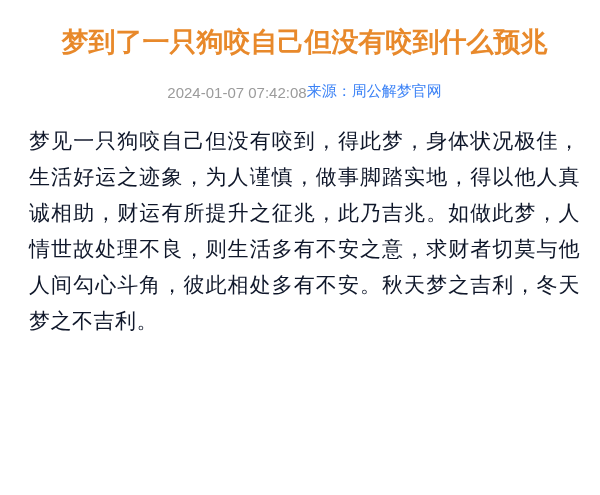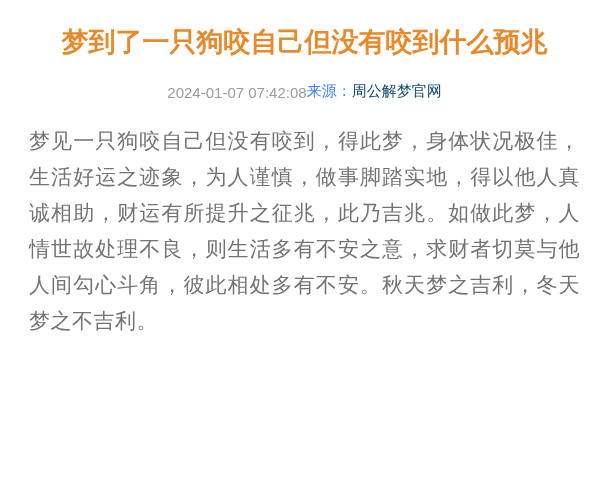--- a/index.html
+++ b/index.html
@@ -42,26 +42,26 @@
     font-size: 15px;
     font-family: "Liberation Sans", sans-serif;
     white-space: nowrap;
   }
   .meta-source-label {
     color: #3b82f6;
     font-size: 15px;
     white-space: nowrap;
   }
   .meta-source-name {
-    color: #0c4a6e;
+    color: #3b82f6;
     font-size: 15px;
     white-space: nowrap;
   }
   .article-body {
-    color: #737373;
+    color: #0f172a;
     font-size: 21px;
     line-height: 36px;
     text-align: justify;
     text-justify: inter-ideograph;
     letter-spacing: 0.5px;
     padding: 0 2px;
     font-family: "Liberation Sans", sans-serif;
   }
 </style>
 </head>

